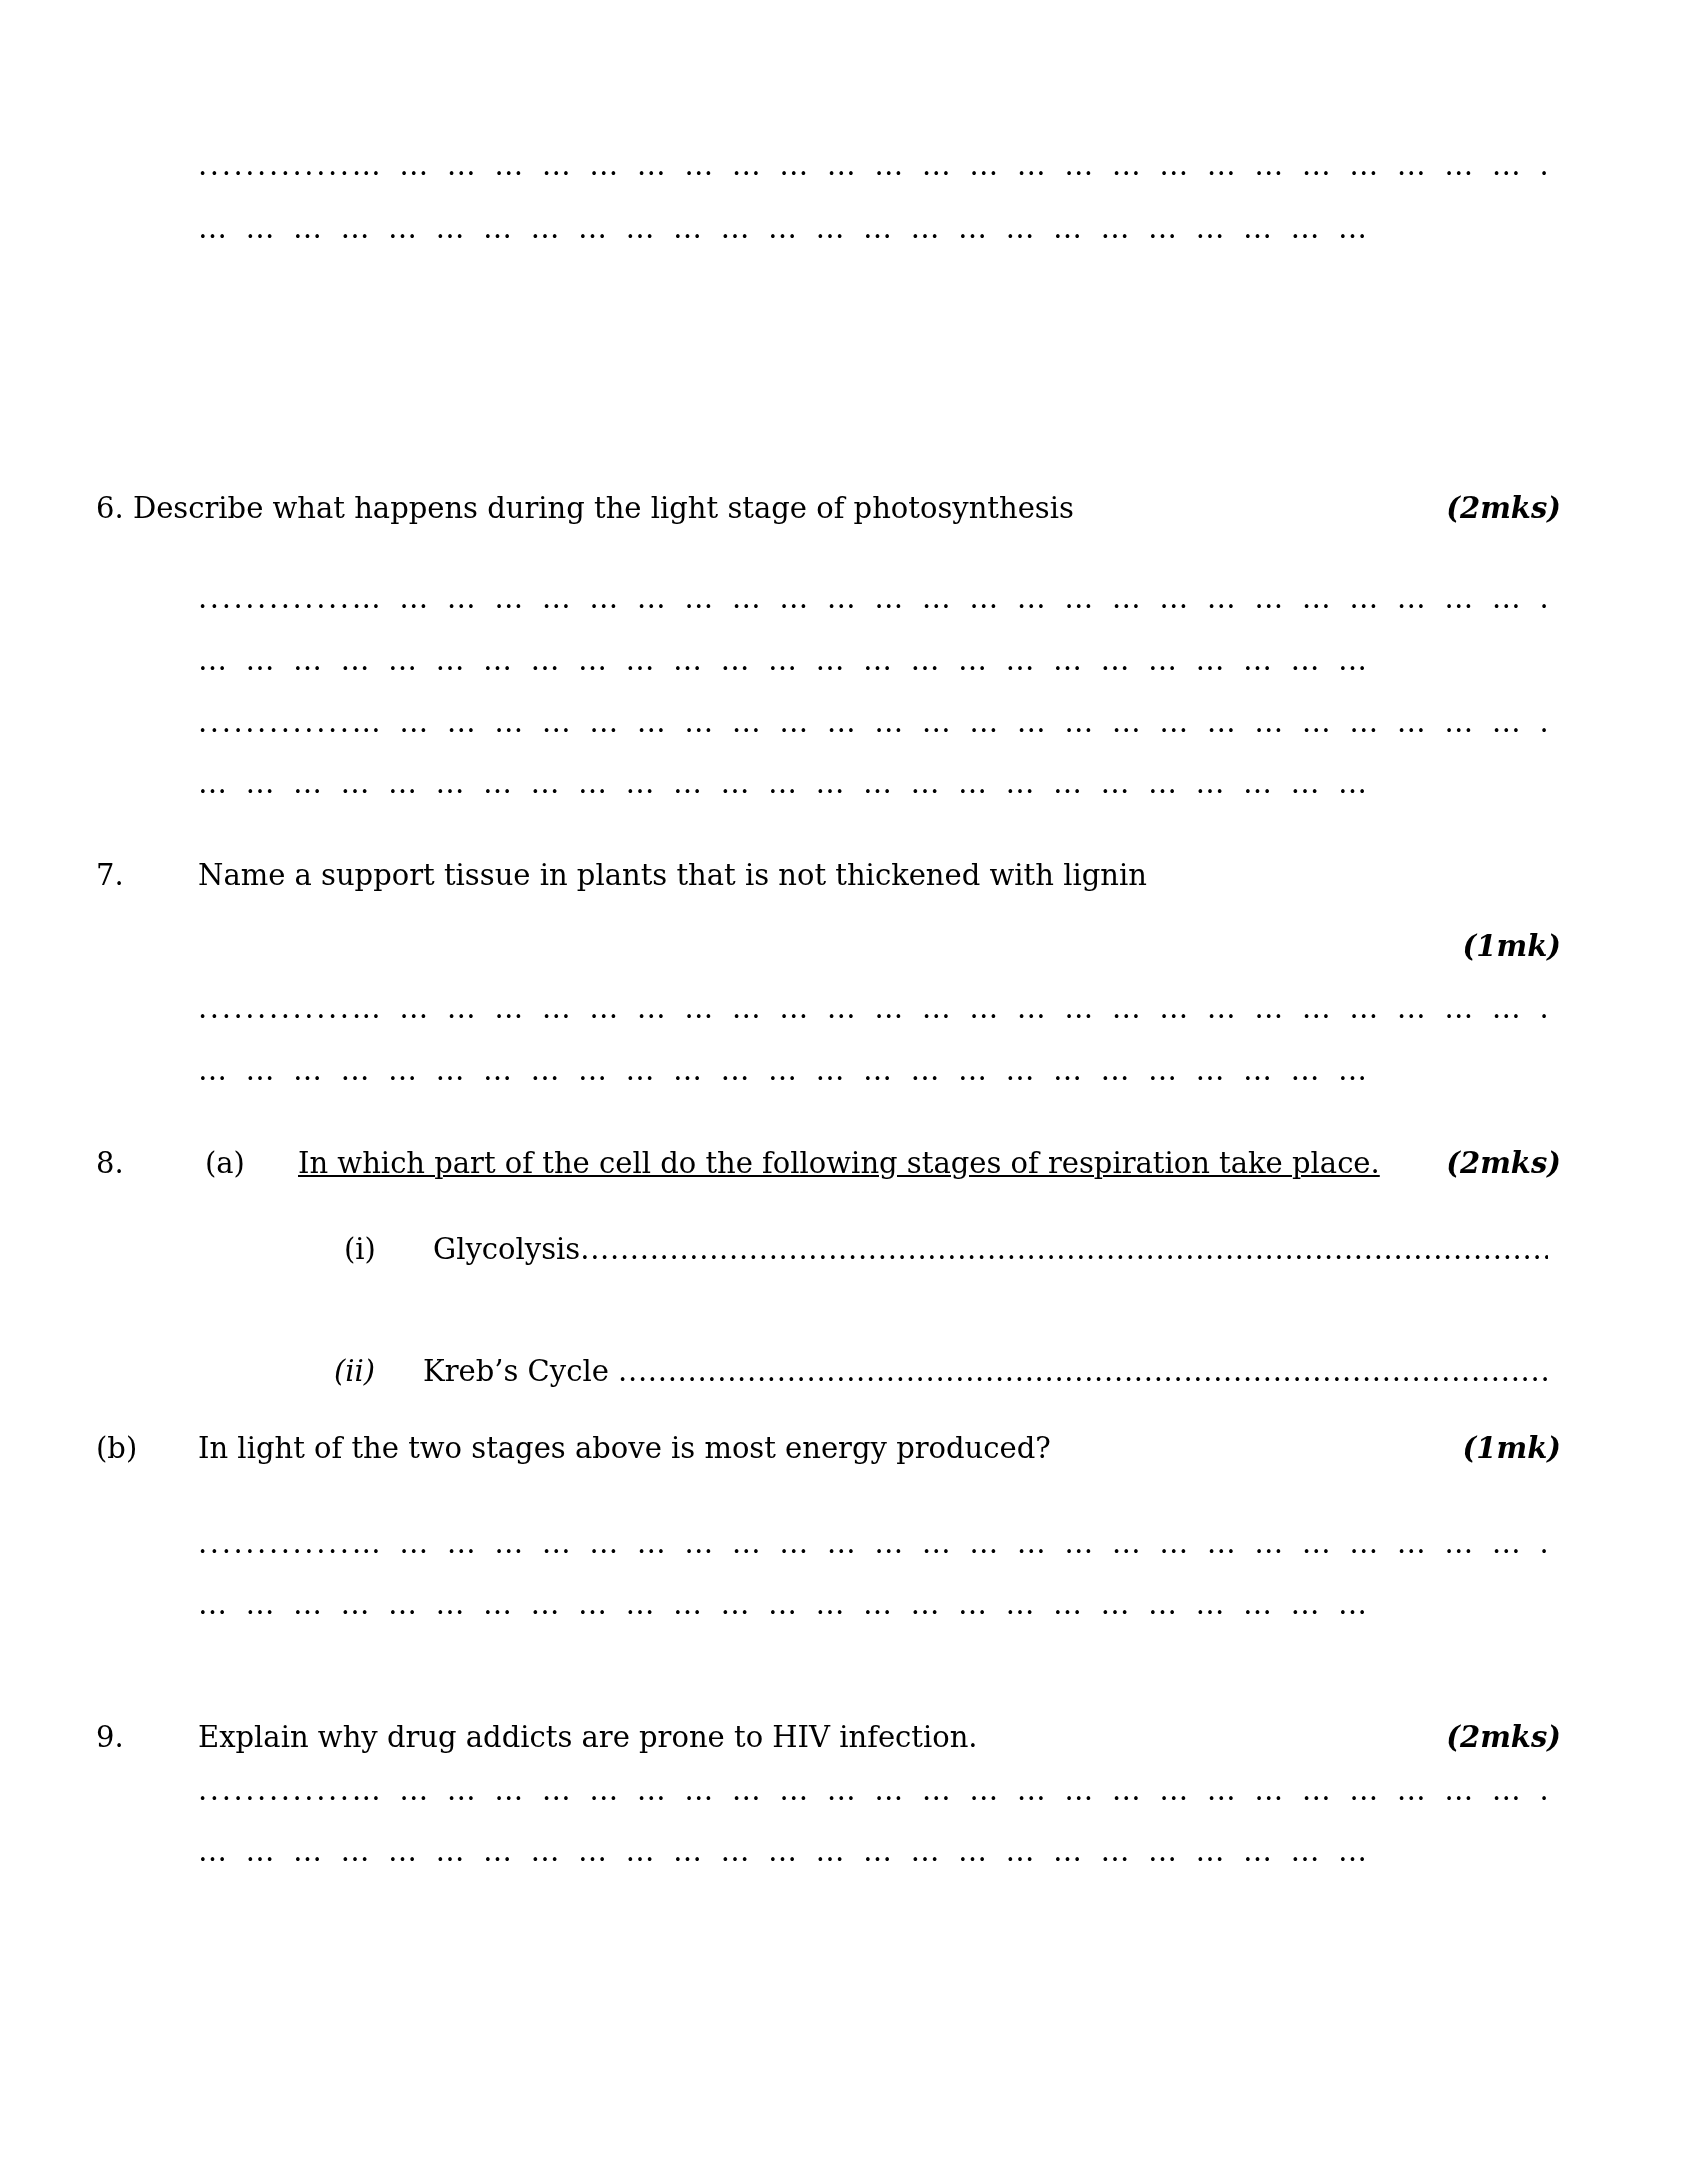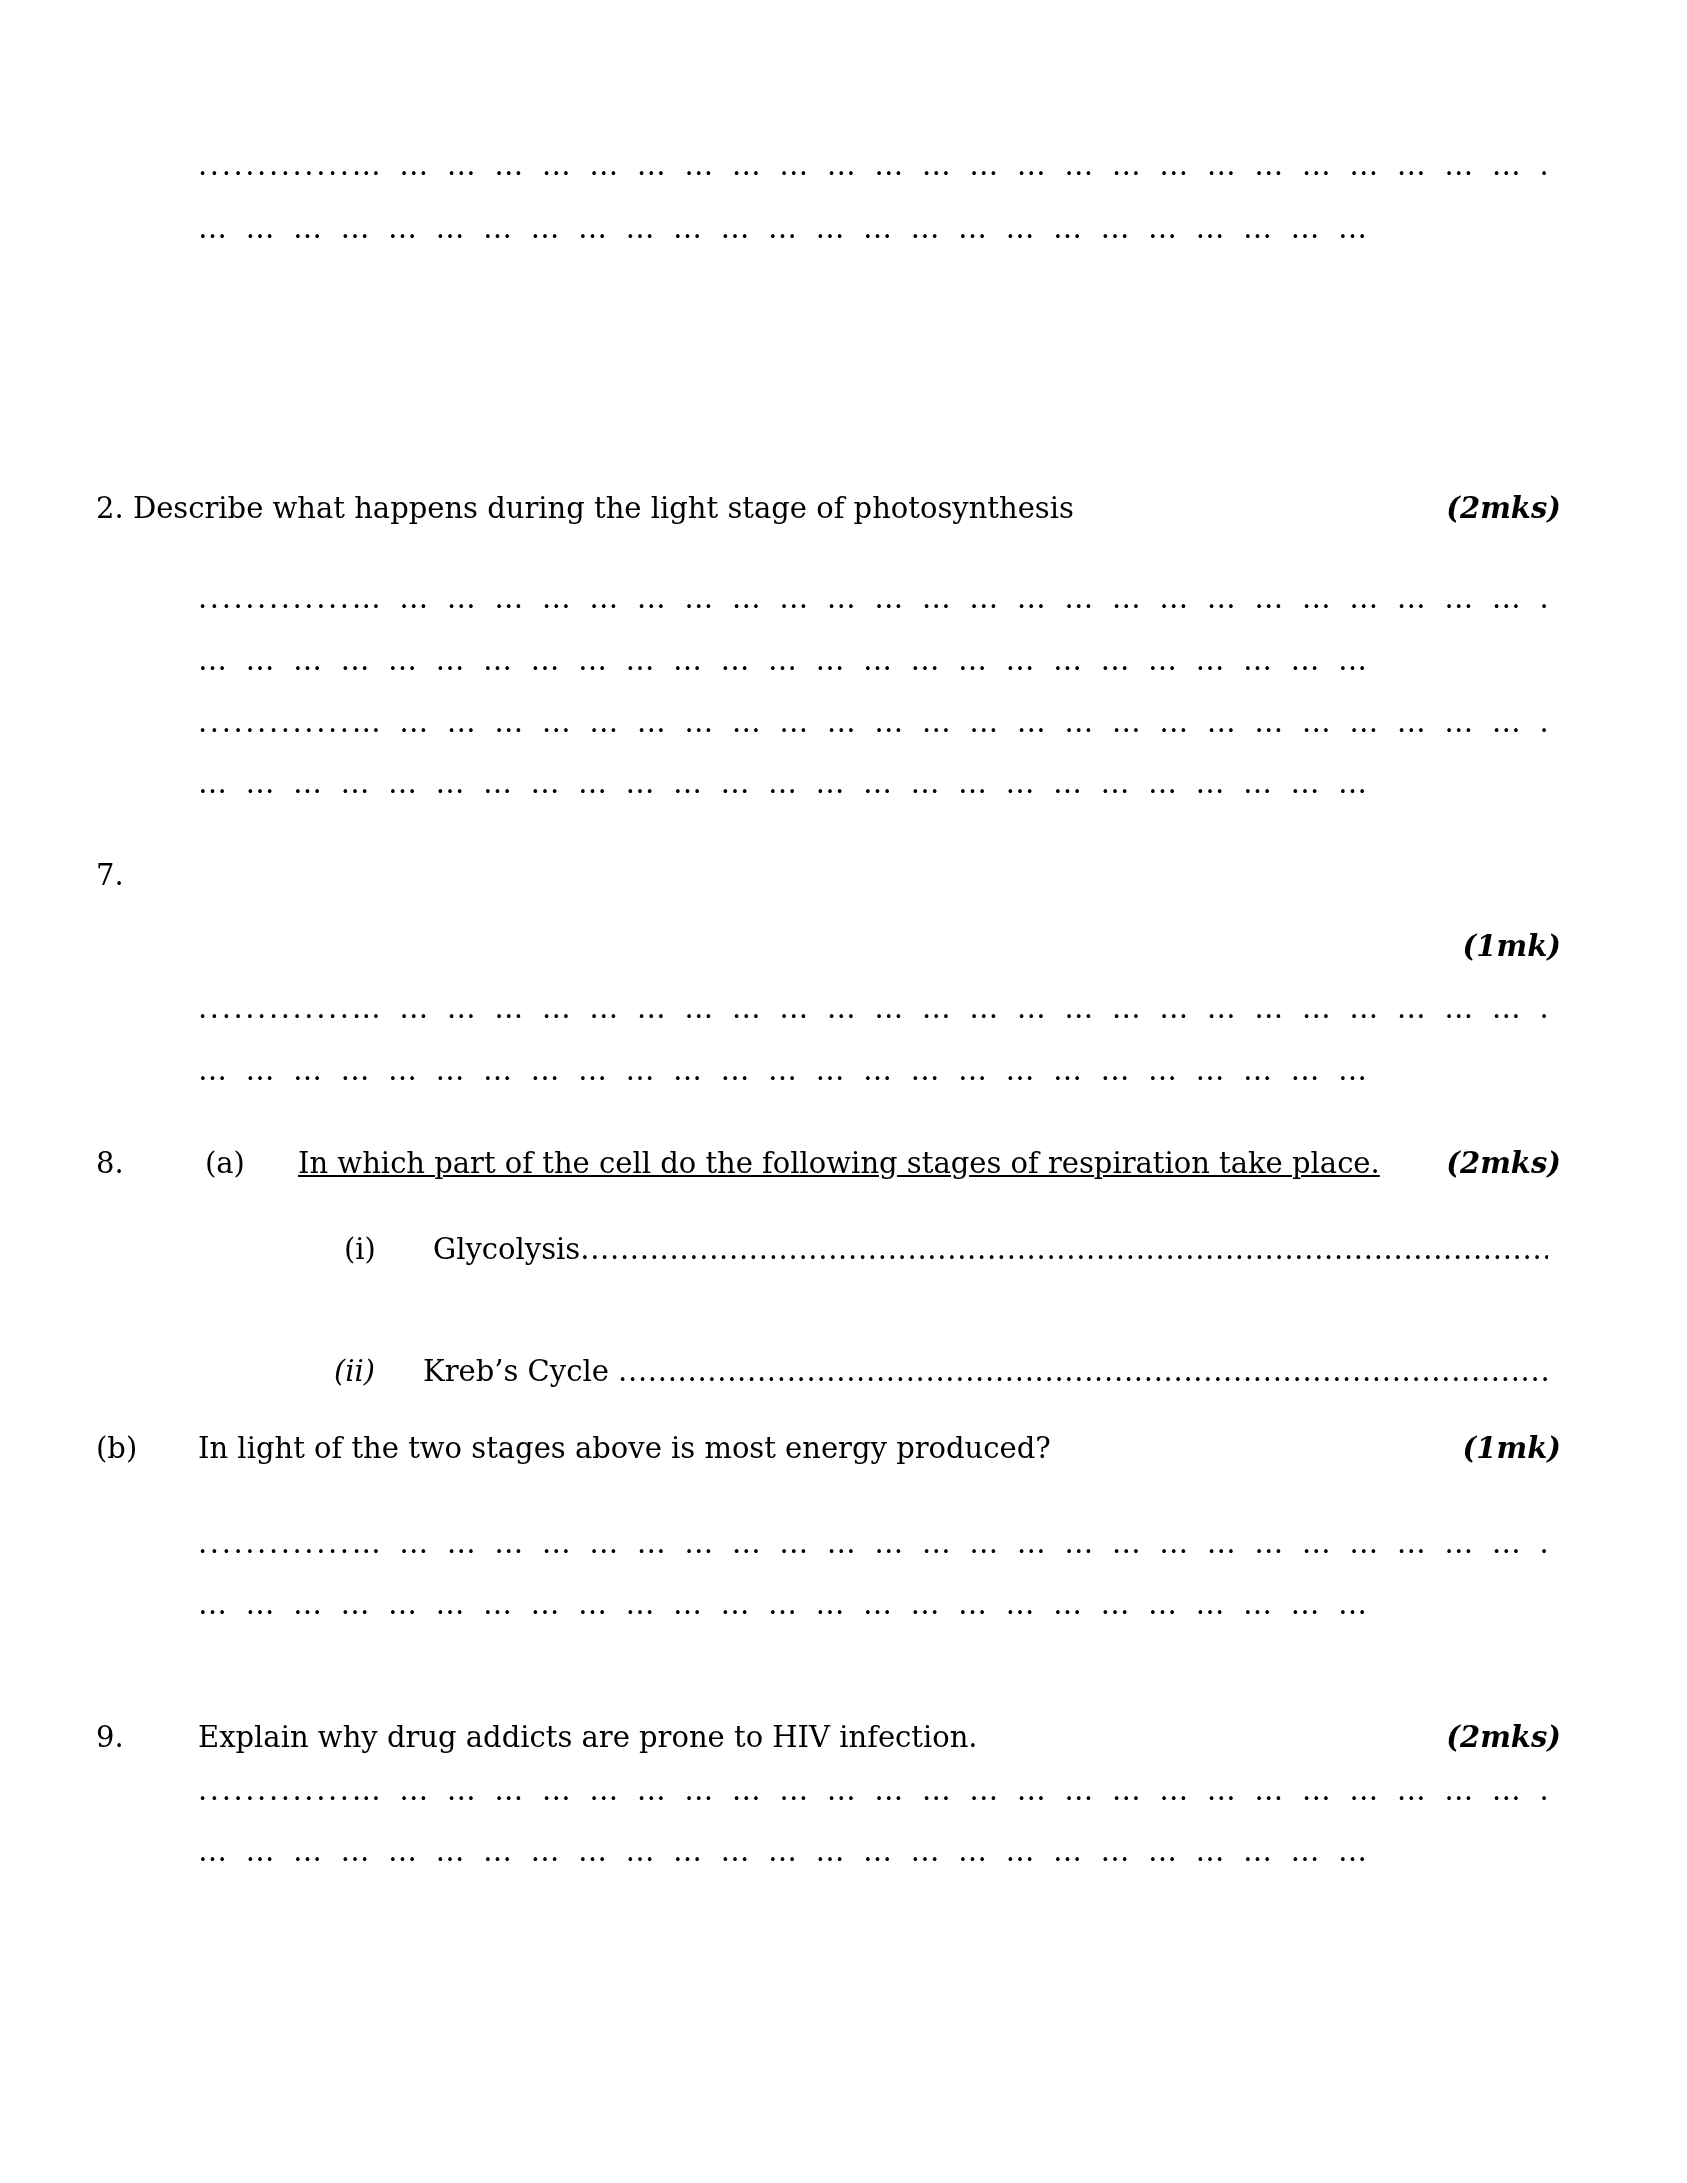--- a/index.html
+++ b/index.html
@@ -64,30 +64,31 @@
 </style>
 </head>
 <body>
 
 <div class="page">
 
   <div class="dots-row" style="top:147px"><span class="pr">.............</span><span class="el">……………………………………………………………………………………...…</span></div>
   <div class="dots-row short" style="top:210px"><span class="el">…………………………………………………………………..….</span></div>
 
   <div class="row" style="top:490px">
-    <span class="qtext-inline">2. Describe what happens during the light stage of photosynthesis</span>
+    <span class="qtext-inline">6. Describe what happens during the light stage of photosynthesis</span>
     <span class="marks">(2mks)</span>
   </div>
   <div class="dots-row" style="top:580px"><span class="pr">.............</span><span class="el">……………………………………………………………………………………...…</span></div>
   <div class="dots-row short" style="top:642px"><span class="el">…………………………………………………………………..….</span></div>
   <div class="dots-row" style="top:704px"><span class="pr">.............</span><span class="el">……………………………………………………………………………………...…</span></div>
   <div class="dots-row short" style="top:765px"><span class="el">…………………………………………………………………..….</span></div>
 
   <div class="row" style="top:857px">
     <span class="qnum">7.</span>
+    <span class="qtext">Name a support tissue in plants that is not thickened with lignin</span>
   </div>
   <div class="row" style="top:928px">
     <span class="marks">(1mk)</span>
   </div>
   <div class="dots-row" style="top:990px"><span class="pr">.............</span><span class="el">……………………………………………………………………………………...…</span></div>
   <div class="dots-row short" style="top:1052px"><span class="el">…………………………………………………………………..….</span></div>
 
   <div class="row" style="top:1145px">
     <span class="qnum">8.</span>
     <span class="sublabel-a">(a)</span>

